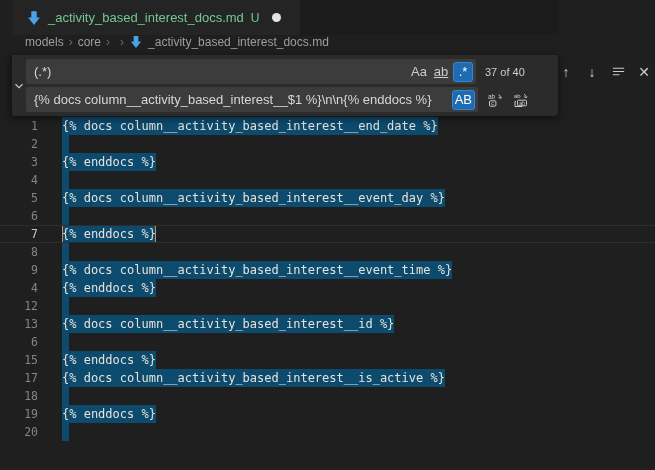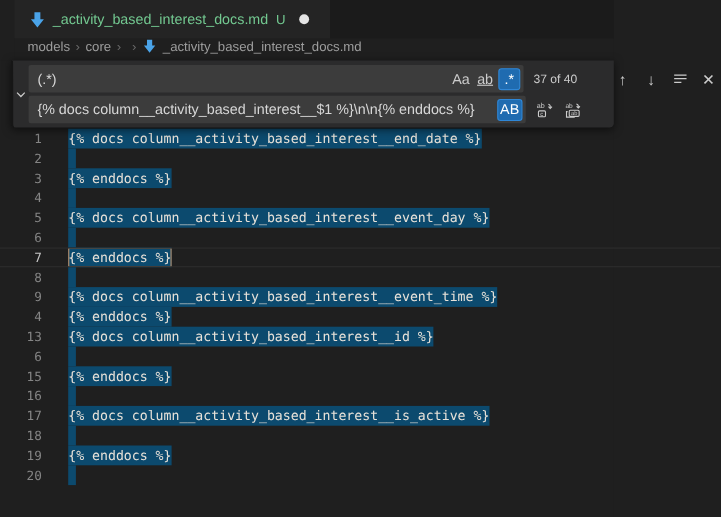--- a/index.html
+++ b/index.html
@@ -133,34 +133,34 @@
         </div>
       <div class="row">
           <span class="ln">9</span>
           <span class="ltext mh">{% docs column__activity_based_interest__event_time %}</span>
         </div>
       <div class="row">
           <span class="ln">4</span>
           <span class="ltext mh">{% enddocs %}</span>
         </div>
       <div class="row">
+          <span class="ln">12</span>
+          <span class="ltext mh empty"></span>
+        </div>
+      <div class="row">
           <span class="ln">13</span>
           <span class="ltext mh">{% docs column__activity_based_interest__id %}</span>
         </div>
       <div class="row">
           <span class="ln">6</span>
           <span class="ltext mh empty"></span>
         </div>
       <div class="row">
           <span class="ln">15</span>
           <span class="ltext mh">{% enddocs %}</span>
-        </div>
-      <div class="row">
-          <span class="ln">16</span>
-          <span class="ltext mh empty"></span>
         </div>
       <div class="row">
           <span class="ln">17</span>
           <span class="ltext mh">{% docs column__activity_based_interest__is_active %}</span>
         </div>
       <div class="row">
           <span class="ln">18</span>
           <span class="ltext mh empty"></span>
         </div>
       <div class="row">

